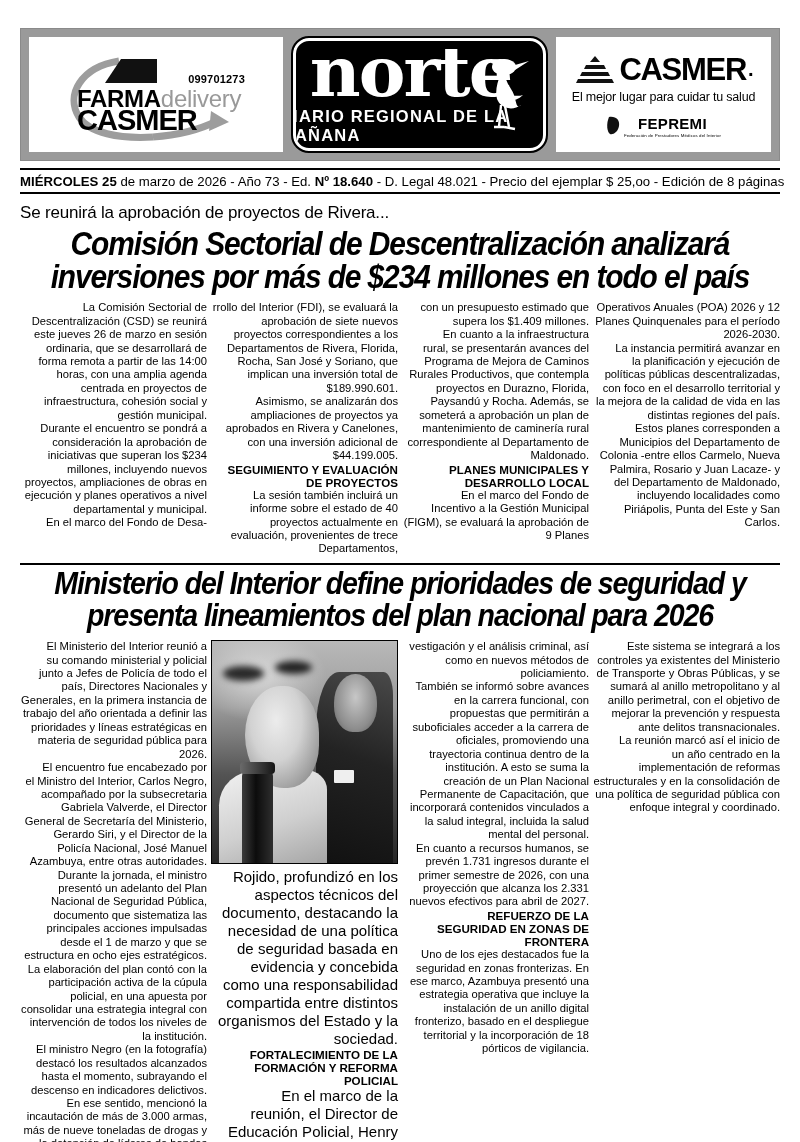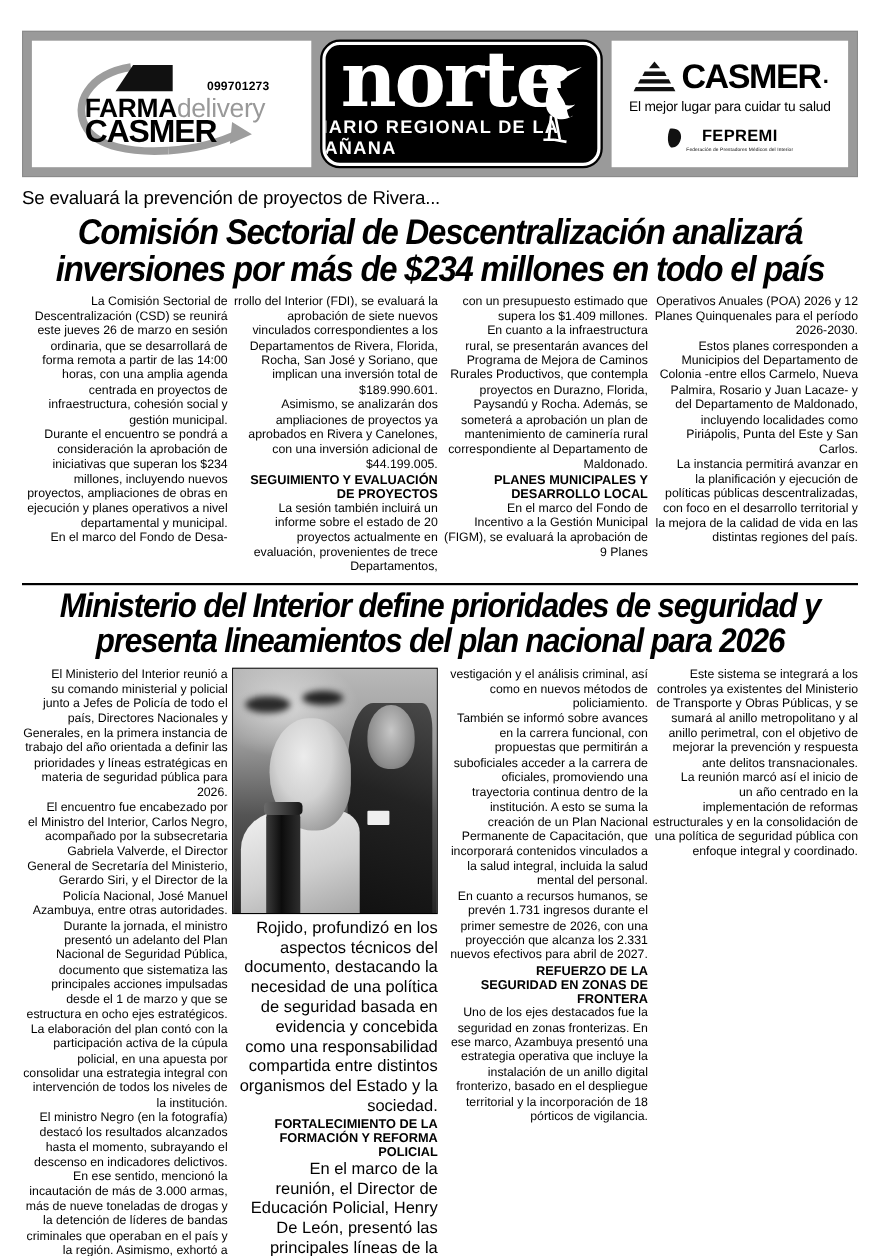--- a/index.html
+++ b/index.html
@@ -191,47 +191,50 @@
           </svg>
           <div>
             <div class="fepremi-name">FEPREMI</div>
             <div class="fepremi-sub">Federación de Prestadores Médicos del Interior</div>
           </div>
         </div>
       </div>
     </div>
   </div>
 
-
-  <div class="kicker">Se evaluará la prevención de proyectos de Rivera...</div>
+  <div class="datebar">
+    <b>MIÉRCOLES 25</b><span> de marzo de 2026 - Año 73 - Ed. </span><b>Nº 18.640</b><span> - D. Legal 48.021 - Precio del ejemplar $ 25,oo - Edición de 8 páginas</span>
+  </div>
+
+  <div class="kicker">Se reunirá la aprobación de proyectos de Rivera...</div>
 
   <div class="headline h1">Comisión Sectorial de Descentralización analizará inversiones por más de $234 millones en todo el país</div>
 
   <div class="cols">
     <div class="col">
       <p>La Comisión Sectorial de Descentralización (CSD) se reunirá este jueves 26 de marzo en sesión ordinaria, que se desarrollará de forma remota a partir de las 14:00 horas, con una amplia agenda centrada en proyectos de infraestructura, cohesión social y gestión municipal.</p>
       <p>Durante el encuentro se pondrá a consideración la aprobación de iniciativas que superan los $234 millones, incluyendo nuevos proyectos, ampliaciones de obras en ejecución y planes operativos a nivel departamental y municipal.</p>
       <p>En el marco del Fondo de Desa-</p>
     </div>
     <div class="col">
-      <p class="noind">rrollo del Interior (FDI), se evaluará la aprobación de siete nuevos vinculados correspondientes a los Departamentos de Rivera, Florida, Rocha, San José y Soriano, que implican una inversión total de $189.990.601.</p>
+      <p class="noind">rrollo del Interior (FDI), se evaluará la aprobación de siete nuevos proyectos correspondientes a los Departamentos de Rivera, Florida, Rocha, San José y Soriano, que implican una inversión total de $189.990.601.</p>
       <p>Asimismo, se analizarán dos ampliaciones de proyectos ya aprobados en Rivera y Canelones, con una inversión adicional de $44.199.005.</p>
       <p class="subhead">SEGUIMIENTO Y EVALUACIÓN DE PROYECTOS</p>
-      <p>La sesión también incluirá un informe sobre el estado de 20 proyectos actualmente en evaluación, provenientes de trece Departamentos,</p>
+      <p>La sesión también incluirá un informe sobre el estado de 40 proyectos actualmente en evaluación, provenientes de trece Departamentos,</p>
     </div>
     <div class="col">
       <p class="noind">con un presupuesto estimado que supera los $1.409 millones.</p>
       <p>En cuanto a la infraestructura rural, se presentarán avances del Programa de Mejora de Caminos Rurales Productivos, que contempla proyectos en Durazno, Florida, Paysandú y Rocha. Además, se someterá a aprobación un plan de mantenimiento de caminería rural correspondiente al Departamento de Maldonado.</p>
       <p class="subhead">PLANES MUNICIPALES Y DESARROLLO LOCAL</p>
       <p>En el marco del Fondo de Incentivo a la Gestión Municipal (FIGM), se evaluará la aprobación de 9 Planes</p>
     </div>
     <div class="col">
       <p class="noind">Operativos Anuales (POA) 2026 y 12 Planes Quinquenales para el período 2026-2030.</p>
+      <p>La instancia permitirá avanzar en la planificación y ejecución de políticas públicas descentralizadas, con foco en el desarrollo territorial y la mejora de la calidad de vida en las distintas regiones del país.</p>
       <p>Estos planes corresponden a Municipios del Departamento de Colonia -entre ellos Carmelo, Nueva Palmira, Rosario y Juan Lacaze- y del Departamento de Maldonado, incluyendo localidades como Piriápolis, Punta del Este y San Carlos.</p>
-      <p>La instancia permitirá avanzar en la planificación y ejecución de políticas públicas descentralizadas, con foco en el desarrollo territorial y la mejora de la calidad de vida en las distintas regiones del país.</p>
     </div>
   </div>
 
   <div class="rule"></div>
 
   <div class="headline h2">Ministerio del Interior define prioridades de seguridad y presenta lineamientos del plan nacional para 2026</div>
 
   <div class="cols">
     <div class="col">
       <p>El Ministerio del Interior reunió a su comando ministerial y policial junto a Jefes de Policía de todo el país, Directores Nacionales y Generales, en la primera instancia de trabajo del año orientada a definir las prioridades y líneas estratégicas en materia de seguridad pública para 2026.</p>

